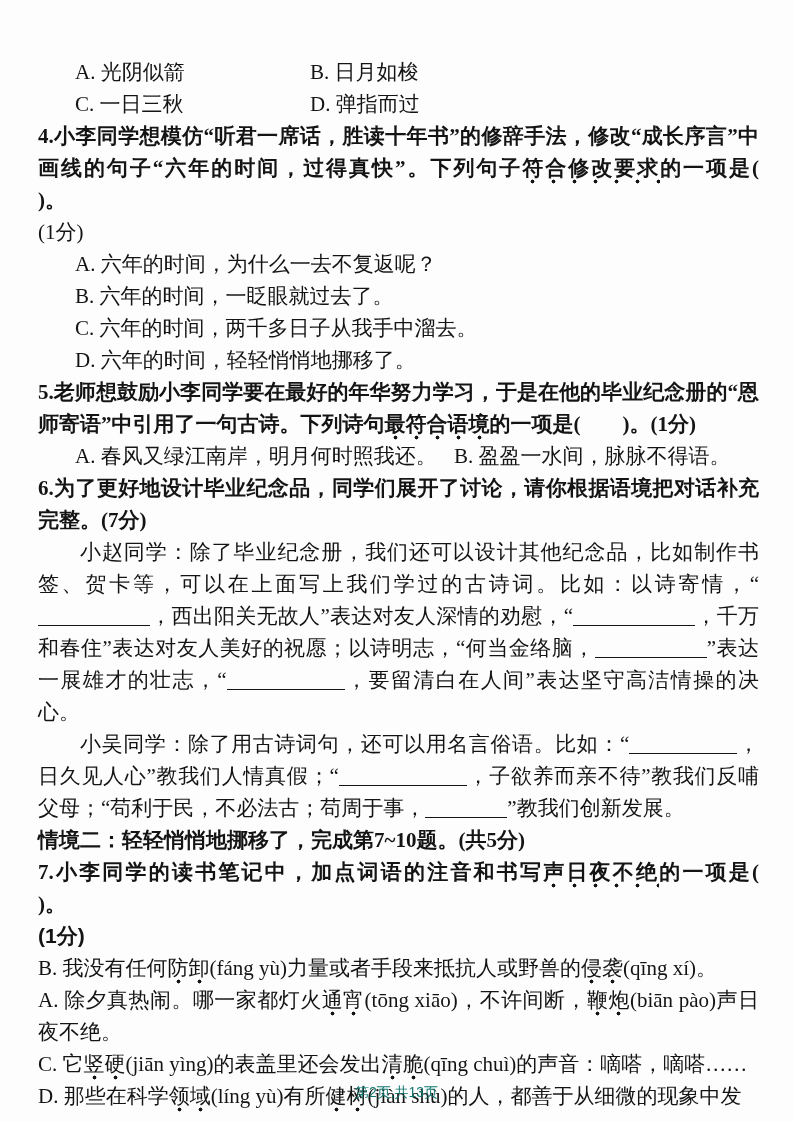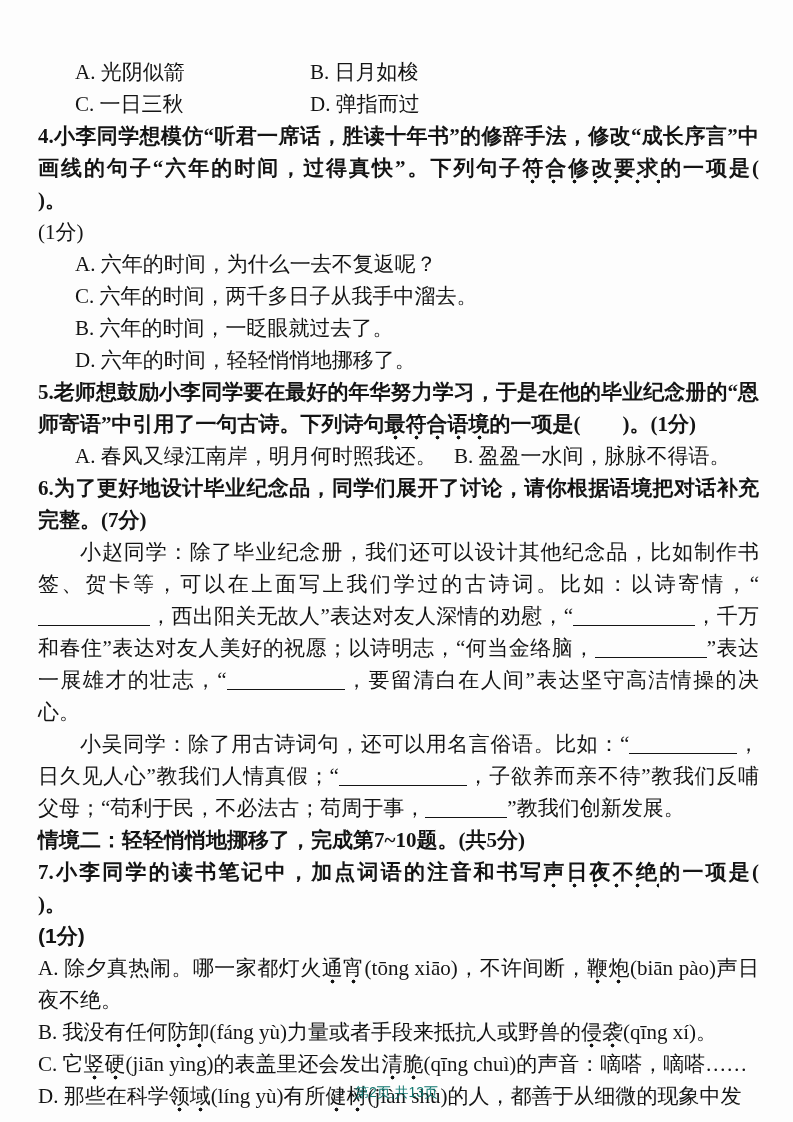--- a/index.html
+++ b/index.html
@@ -62,37 +62,37 @@
     <span class="c2 narrow">B. 日月如梭</span>
   </div>
   <div class="optrow">
     <span class="c1">C. 一日三秋</span>
     <span class="c2 narrow">D. 弹指而过</span>
   </div>
 
   <p class="stem">4.小李同学想模仿“听君一席话，胜读十年书”的修辞手法，修改“成长序言”中画线的句子“六年的时间，过得真快”。下列句子<span class="em">符合修改要求</span>的一项是(　　)。</p>
   <p>(1分)</p>
   <p class="opt-indent">A. 六年的时间，为什么一去不复返呢？</p>
+  <p class="opt-indent">B. 六年的时间，一眨眼就过去了。</p>
   <p class="opt-indent">C. 六年的时间，两千多日子从我手中溜去。</p>
-  <p class="opt-indent">B. 六年的时间，一眨眼就过去了。</p>
   <p class="opt-indent">D. 六年的时间，轻轻悄悄地挪移了。</p>
 
   <p class="stem">5.老师想鼓励小李同学要在最好的年华努力学习，于是在他的毕业纪念册的“恩师寄语”中引用了一句古诗。下列诗句<span class="em">最符合语境</span>的一项是(　　)。(1分)</p>
   <div class="optrow">
     <span class="c1">A. 春风又绿江南岸，明月何时照我还。</span>
     <span class="c2 wide">B. 盈盈一水间，脉脉不得语。</span>
   </div>
 
   <p class="stem">6.为了更好地设计毕业纪念品，同学们展开了讨论，请你根据语境把对话补充完整。(7分)</p>
   <p style="text-indent:2em">小赵同学：除了毕业纪念册，我们还可以设计其他纪念品，比如制作书签、贺卡等，可以在上面写上我们学过的古诗词。比如：以诗寄情，“<span class="blank" style="width: 112px;"></span>，西出阳关无故人”表达对友人深情的劝慰，“<span class="blank" style="width: 122px;"></span>，千万和春住”表达对友人美好的祝愿；以诗明志，“何当金络脑，<span class="blank" style="width: 112px;"></span>”表达一展雄才的壮志，“<span class="blank" style="width: 118px;"></span>，要留清白在人间”表达坚守高洁情操的决心。</p>
   <p style="text-indent:2em">小吴同学：除了用古诗词句，还可以用名言俗语。比如：“<span class="blank" style="width: 108px;"></span>，日久见人心”教我们人情真假；“<span class="blank" style="width: 128px;"></span>，子欲养而亲不待”教我们反哺父母；“苟利于民，不必法古；苟周于事，<span class="blank" style="width: 82px;"></span>”教我们创新发展。</p>
 
   <p class="stem">情境二：轻轻悄悄地挪移了，完成第7~10题。(共5分)</p>
 
   <p class="stem">7.小李同学的读书笔记中，加点词语的注音和书写<span class="em">声日夜不绝</span>的一项是(　　)。</p>
   <p class="points-sans">(1分)</p>
+  <p>B. 我没有任何<span class="em">防卸</span>(fáng yù)力量或者手段来抵抗人或野兽的<span class="em">侵袭</span>(qīng xí)。</p>
   <p>A. 除夕真热闹。哪一家都灯火<span class="em">通宵</span>(tōng xiāo)，不许间断，<span class="em">鞭炮</span>(biān pào)声日夜不绝。</p>
-  <p>B. 我没有任何<span class="em">防卸</span>(fáng yù)力量或者手段来抵抗人或野兽的<span class="em">侵袭</span>(qīng xí)。</p>
   <p>C. 它<span class="em">竖硬</span>(jiān yìng)的表盖里还会发出<span class="em">清脆</span>(qīng chuì)的声音：嘀嗒，嘀嗒……</p>
   <p>D. 那些在科学<span class="em">领域</span>(líng yù)有所<span class="em">健树</span>(jiàn shù)的人，都善于从细微的现象中发</p>
 
   <div class="footer">第2页,共13页</div>
 </div>
 
 </body></html>

